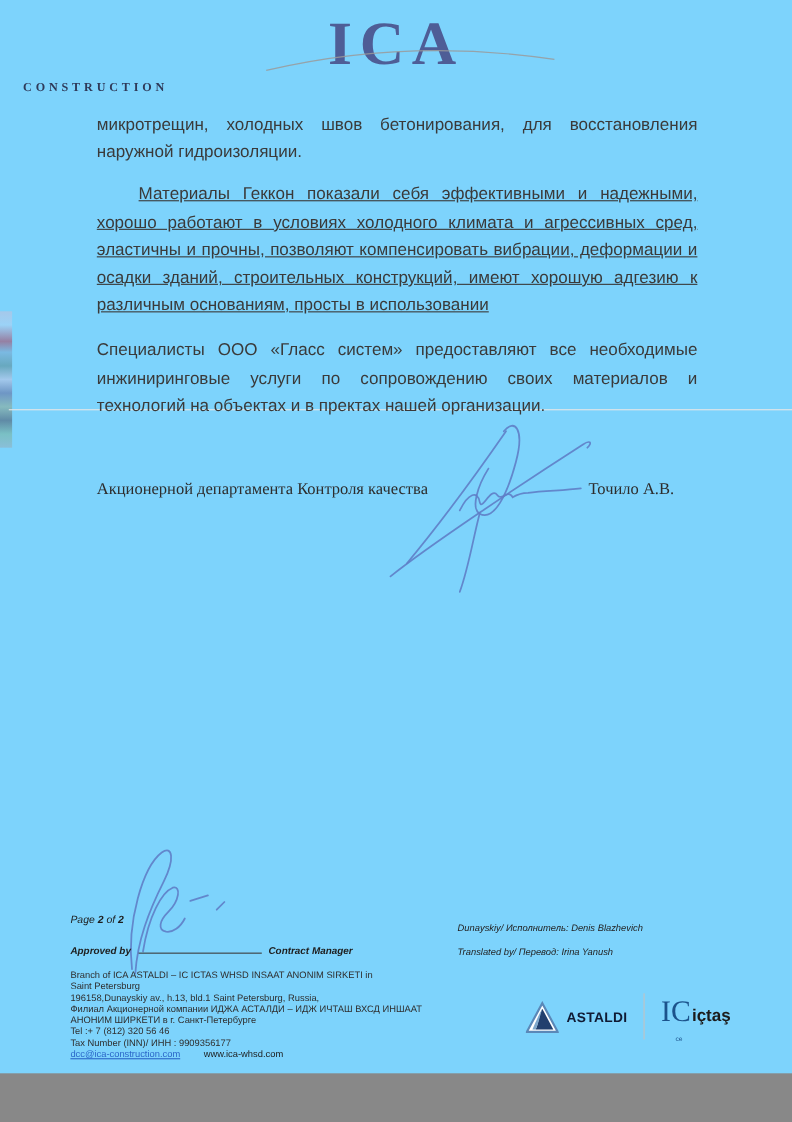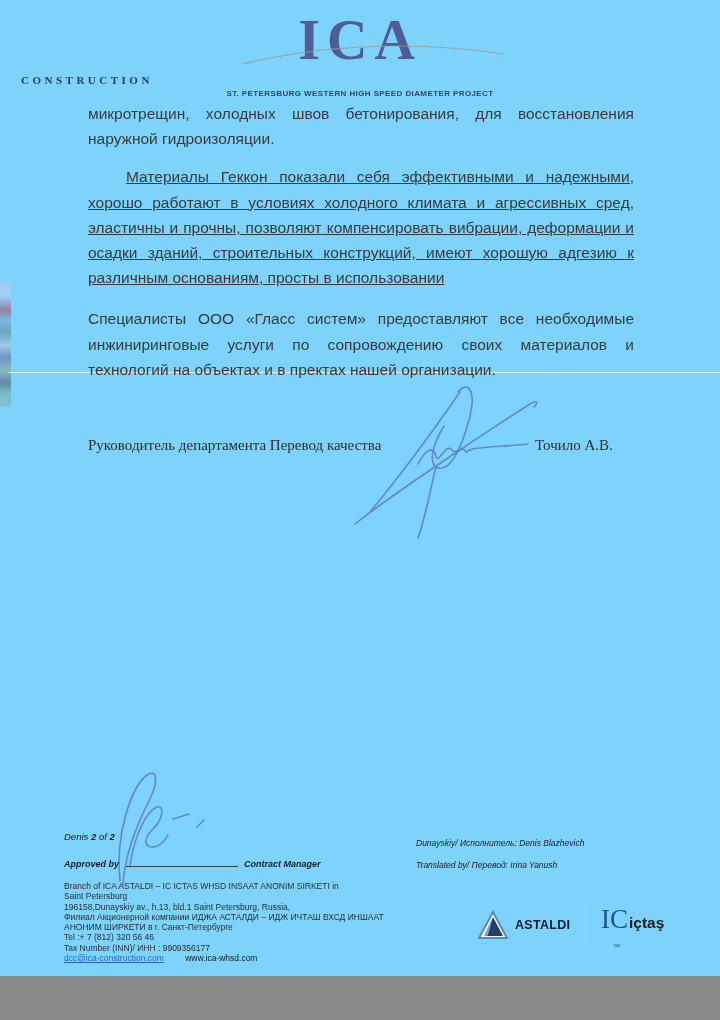--- a/index.html
+++ b/index.html
@@ -66,50 +66,49 @@
 </head>
 <body>
 
 <div class="page">
 
   <div class="logo-ica">ICA</div>
   <svg class="logo-arc" width="266" height="42" viewBox="0 0 266 42">
     <path d="M2,34 Q130,4 264,24" stroke="#9a9a9a" stroke-width="1.1" fill="none" opacity="0.85"></path>
   </svg>
   <div class="logo-construction">CONSTRUCTION</div>
-  <div class="logo-tagline">ST. PETERSBURG WESTERN HIGH SPEED DIAMETER PROJECT</div>
 
   <div class="edge-noise"></div>
   <div class="faint-rule"></div>
 
   <div class="body-block">
     <p>микротрещин, холодных швов бетонирования, для восстановления наружной гидроизоляции.</p>
     <p class="indent">Материалы Геккон показали себя эффективными и надежными, хорошо работают в условиях холодного климата и агрессивных сред, эластичны и прочны, позволяют компенсировать вибрации, деформации и осадки зданий, строительных конструкций, имеют хорошую адгезию к различным основаниям, просты в использовании</p>
     <p>Специалисты ООО «Гласс систем» предоставляют все необходимые инжиниринговые  услуги по сопровождению своих материалов и технологий на объектах и в пректах нашей организации.</p>
   </div>
 
-  <div class="sig-title">Руководитель департамента Перевод качества</div>
+  <div class="sig-title">Акционерной департамента Контроля качества</div>
   <div class="sig-name">Точило А.В.</div>
   <svg class="sig-main" width="230" height="165" viewBox="0 0 230 165">
     <path class="ink" d="M128,14 C138,2 147,12 139,42 C131,72 119,96 106,89 C98,84 104,64 114,48"></path>
     <path class="ink" d="M25,146 C60,118 150,58 200,26 C206,22 209,24 204,29"></path>
     <path class="ink" d="M40,134 C80,86 112,40 130,14"></path>
     <path class="ink" d="M88,86 C96,70 104,68 106,78 C108,88 116,64 122,72 C126,78 132,66 136,74 C141,71 146,70 150,70 C165,68 182,68 198,66"></path>
     <path class="ink" d="M106,89 C100,112 96,138 88,160"></path>
   </svg>
 
   <svg class="sig-footer" width="125" height="125" viewBox="0 0 125 125">
     <path class="ink" d="M35,118 C30,75 45,25 62,12 C72,5 74,18 64,38 C50,66 40,92 38,122"></path>
     <path class="ink" d="M45,102 C50,70 62,48 72,44 C80,42 78,56 68,66 C60,74 58,82 66,84 C72,85 79,80 83,72"></path>
     <path class="ink" d="M88,56 L104,51"></path>
     <path class="ink" d="M112,64 L119,57"></path>
   </svg>
 
   <div class="page-label">
-    <span>Denis</span>
+    <span>Page</span>
     <b>2</b>
     <span>of</span>
     <b>2</b>
   </div>
 
   <div class="approved-row">
     <span>Approved by</span>
     <span class="approved-underline"></span>
     <span>Contract  Manager</span>
   </div>

